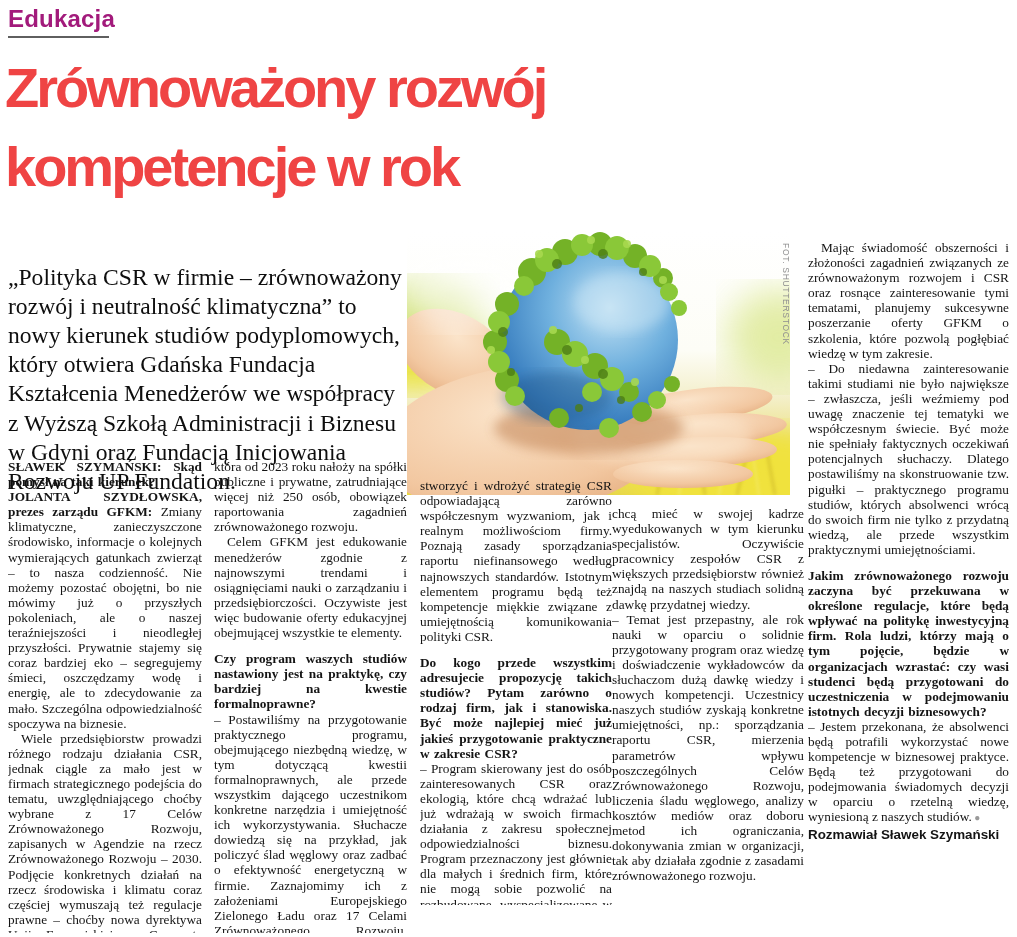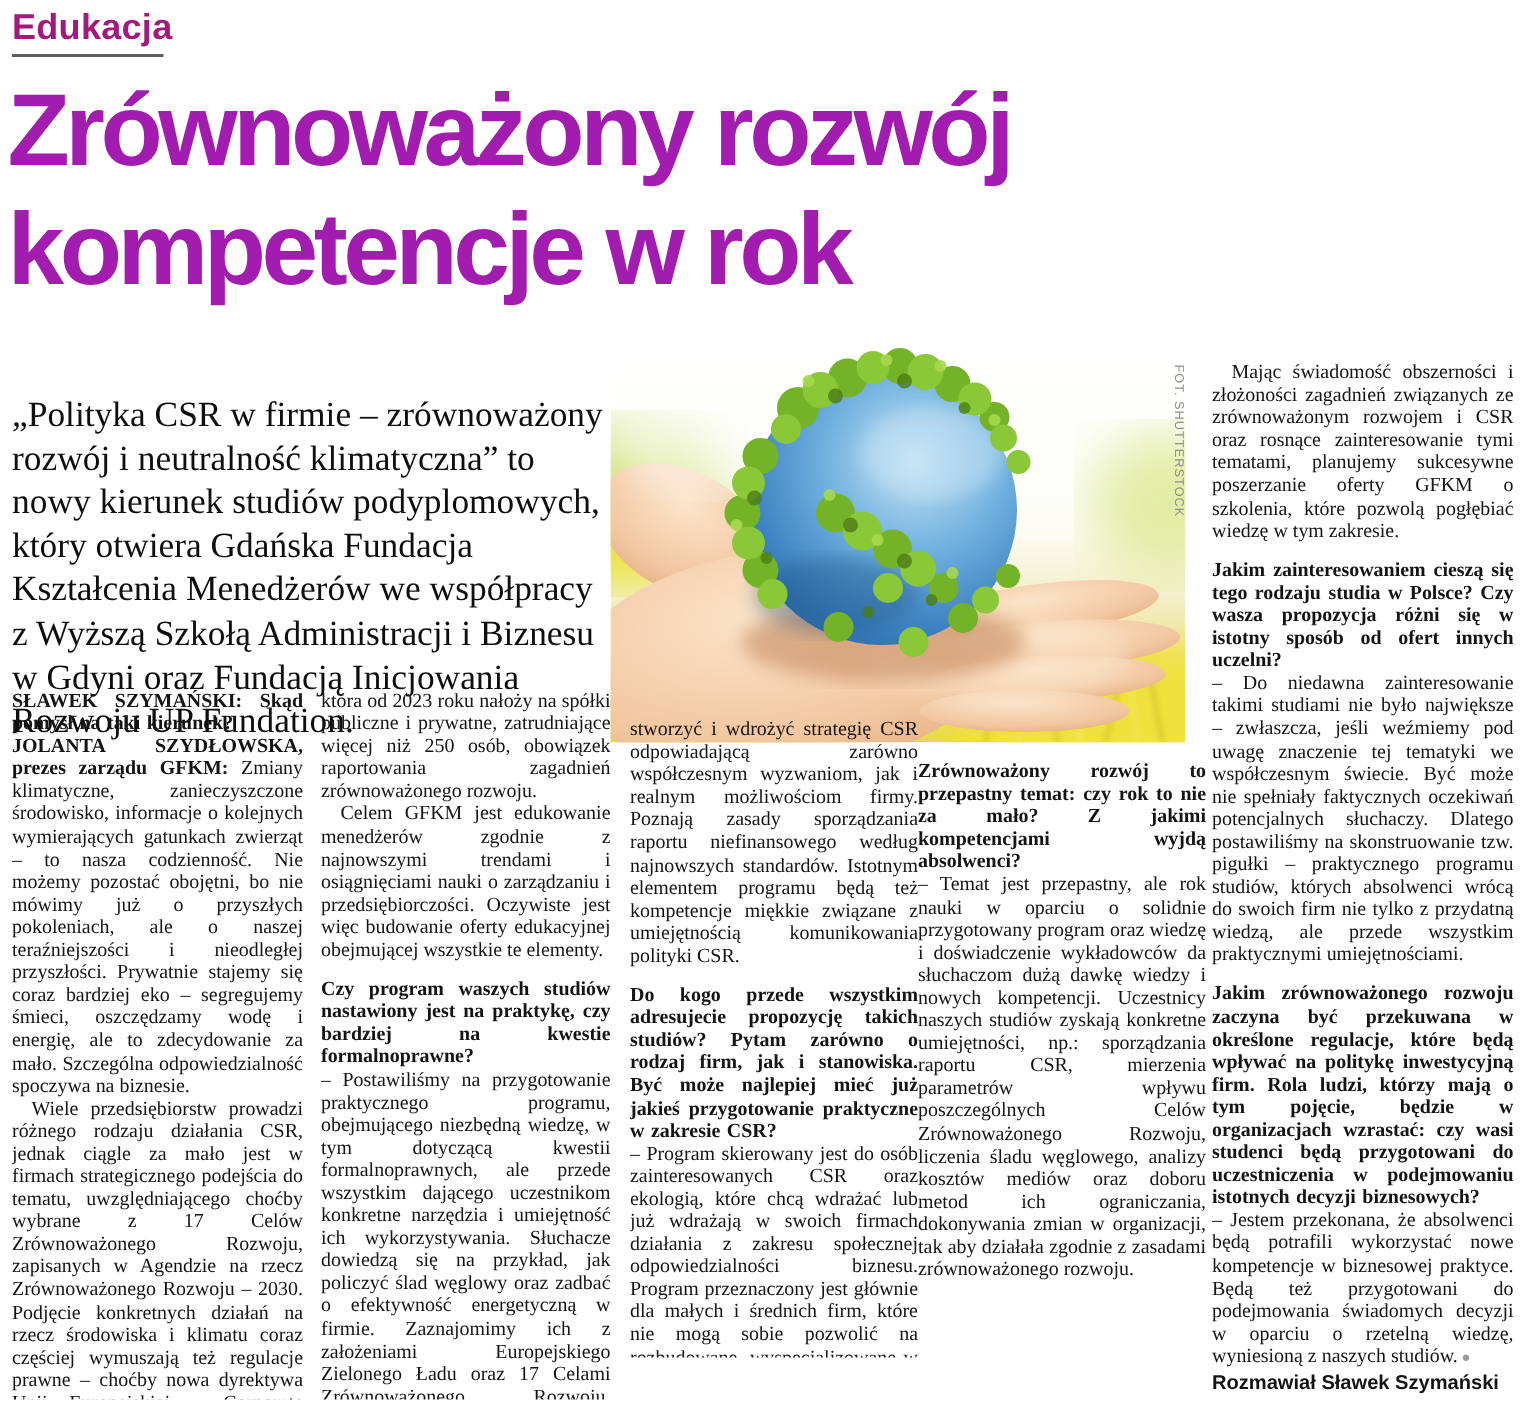--- a/index.html
+++ b/index.html
@@ -4,21 +4,21 @@
 <style>
   html,body{margin:0;padding:0;background:#ffffff;}
   .page{position:relative;width:1017px;height:937px;background:#fff;overflow:hidden;
         font-family:"Liberation Serif",serif;color:#141414;}
   
   .kicker{position:absolute;left:8px;top:5px;font-family:"Liberation Sans",sans-serif;
           font-weight:700;font-size:24px;color:#a21a7b;letter-spacing:.2px;}
   .kicker-rule{position:absolute;left:8px;top:36px;width:101px;height:2px;background:#5f5f5f;}
   
   .headline{position:absolute;left:5px;top:48px;font-family:"Liberation Sans",sans-serif;
-            font-weight:700;font-size:68px;line-height:79px;letter-spacing:-3px;color:#a21caf;}
+            font-weight:700;font-size:56px;line-height:79px;letter-spacing:-3px;color:#ef4444;}
   
   .lead{position:absolute;left:8px;top:239px;width:400px;font-size:23.6px;line-height:29.2px;
         color:#0e0e0e;text-align:left;}
   
   .photo{position:absolute;left:407px;top:232px;width:383px;height:263px;overflow:hidden;}
   .photo svg{display:block;}
   .photo-credit{position:absolute;left:781px;top:243px;writing-mode:vertical-rl;
         font-family:"Liberation Sans",sans-serif;font-size:8.5px;color:#8f8f8f;
         letter-spacing:.7px;white-space:nowrap;}
   
@@ -202,25 +202,24 @@
       <p class="b ind">Celem GFKM jest edukowanie menedżerów zgodnie z najnowszymi trendami i osiągnięciami nauki o zarządzaniu i przedsiębiorczości. Oczywiste jest więc budowanie oferty edukacyjnej obejmującej wszystkie te elementy.</p>
       <p class="q">Czy program waszych studiów nastawiony jest na praktykę, czy bardziej na kwestie formalnoprawne?</p>
       <p class="b">– Postawiliśmy na przygotowanie praktycznego programu, obejmującego niezbędną wiedzę, w tym dotyczącą kwestii formalnoprawnych, ale przede wszystkim dającego uczestnikom konkretne narzędzia i umiejętność ich wykorzystywania. Słuchacze dowiedzą się na przykład, jak policzyć ślad węglowy oraz zadbać o efektywność energetyczną w firmie. Zaznajomimy ich z założeniami Europejskiego Zielonego Ładu oraz 17 Celami Zrównoważonego Rozwoju. Nauczą się, jak</p>
     </div>
   <div class="col col-3">
       <p class="b">stworzyć i wdrożyć strategię CSR odpowiadającą zarówno współczesnym wyzwaniom, jak i realnym możliwościom firmy. Poznają zasady sporządzania raportu niefinansowego według najnowszych standardów. Istotnym elementem programu będą też kompetencje miękkie związane z umiejętnością komunikowania polityki CSR.</p>
       <p class="q">Do kogo przede wszystkim adresujecie propozycję takich studiów? Pytam zarówno o rodzaj firm, jak i stanowiska. Być może najlepiej mieć już jakieś przygotowanie praktyczne w zakresie CSR?</p>
       <p class="b">– Program skierowany jest do osób zainteresowanych CSR oraz ekologią, które chcą wdrażać lub już wdrażają w swoich firmach działania z zakresu społecznej odpowiedzialności biznesu. Program przeznaczony jest głównie dla małych i średnich firm, które nie mogą sobie pozwolić na rozbudowane, wyspecjalizowane w zagadnieniach CSR komórki, ale</p>
     </div>
   <div class="col col-4">
-      <p class="q">Zrównoważony rozwój to przepastny temat: czy rok to nie za mało? Z jakimi kompetencjami wyjdą absolwenci?</p>
+      <p class="b">chcą mieć w swojej kadrze wyedukowanych w tym kierunku specjalistów. Oczywiście pracownicy zespołów CSR z większych przedsiębiorstw również znajdą na naszych studiach solidną dawkę przydatnej wiedzy.</p>
       <p class="b">– Temat jest przepastny, ale rok nauki w oparciu o solidnie przygotowany program oraz wiedzę i doświadczenie wykładowców da słuchaczom dużą dawkę wiedzy i nowych kompetencji. Uczestnicy naszych studiów zyskają konkretne umiejętności, np.: sporządzania raportu CSR, mierzenia parametrów wpływu poszczególnych Celów Zrównoważonego Rozwoju, liczenia śladu węglowego, analizy kosztów mediów oraz doboru metod ich ograniczania, dokonywania zmian w organizacji, tak aby działała zgodnie z zasadami zrównoważonego rozwoju.</p>
     </div>
   <div class="col col-5">
       <p class="b ind">Mając świadomość obszerności i złożoności zagadnień związanych ze zrównoważonym rozwojem i CSR oraz rosnące zainteresowanie tymi tematami, planujemy sukcesywne poszerzanie oferty GFKM o szkolenia, które pozwolą pogłębiać wiedzę w tym zakresie.</p>
-      <p class="q">Jakim zainteresowaniem cieszą się tego rodzaju studia w Polsce? Czy wasza propozycja różni się w istotny sposób od ofert innych uczelni?</p>
       <p class="b">– Do niedawna zainteresowanie takimi studiami nie było największe – zwłaszcza, jeśli weźmiemy pod uwagę znaczenie tej tematyki we współczesnym świecie. Być może nie spełniały faktycznych oczekiwań potencjalnych słuchaczy. Dlatego postawiliśmy na skonstruowanie tzw. pigułki – praktycznego programu studiów, których absolwenci wrócą do swoich firm nie tylko z przydatną wiedzą, ale przede wszystkim praktycznymi umiejętnościami.</p>
       <p class="q">Jakim zrównoważonego rozwoju zaczyna być przekuwana w określone regulacje, które będą wpływać na politykę inwestycyjną firm. Rola ludzi, którzy mają o tym pojęcie, będzie w organizacjach wzrastać: czy wasi studenci będą przygotowani do uczestniczenia w podejmowaniu istotnych decyzji biznesowych?</p>
       <p class="b">– Jestem przekonana, że absolwenci będą potrafili wykorzystać nowe kompetencje w biznesowej praktyce. Będą też przygotowani do podejmowania świadomych decyzji w oparciu o rzetelną wiedzę, wyniesioną z naszych studiów.<span class="endmark"> ●</span></p>
       <p class="byline">Rozmawiał Sławek Szymański</p>
     </div>
 
 </div>
 
 </body></html>

